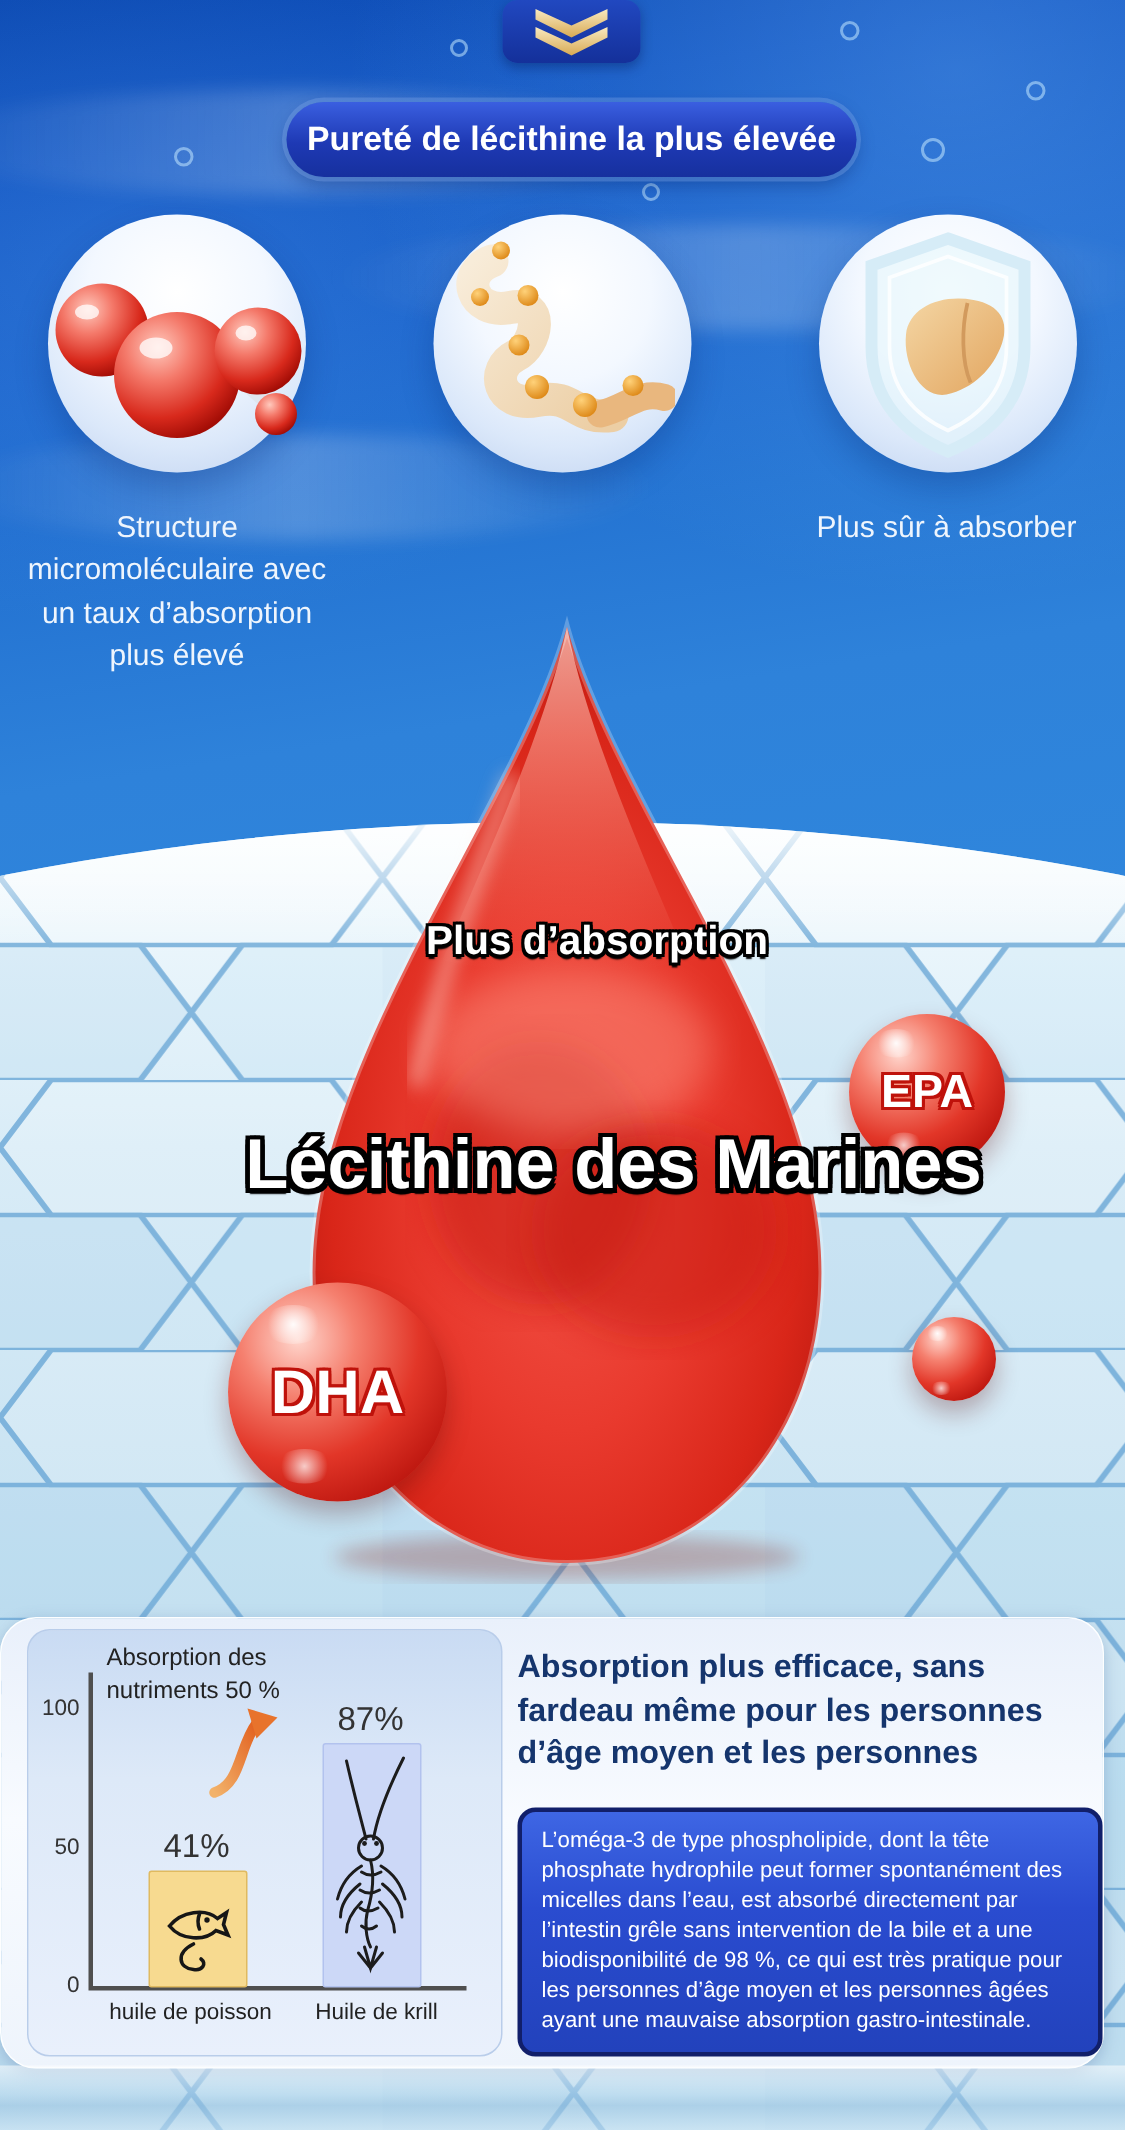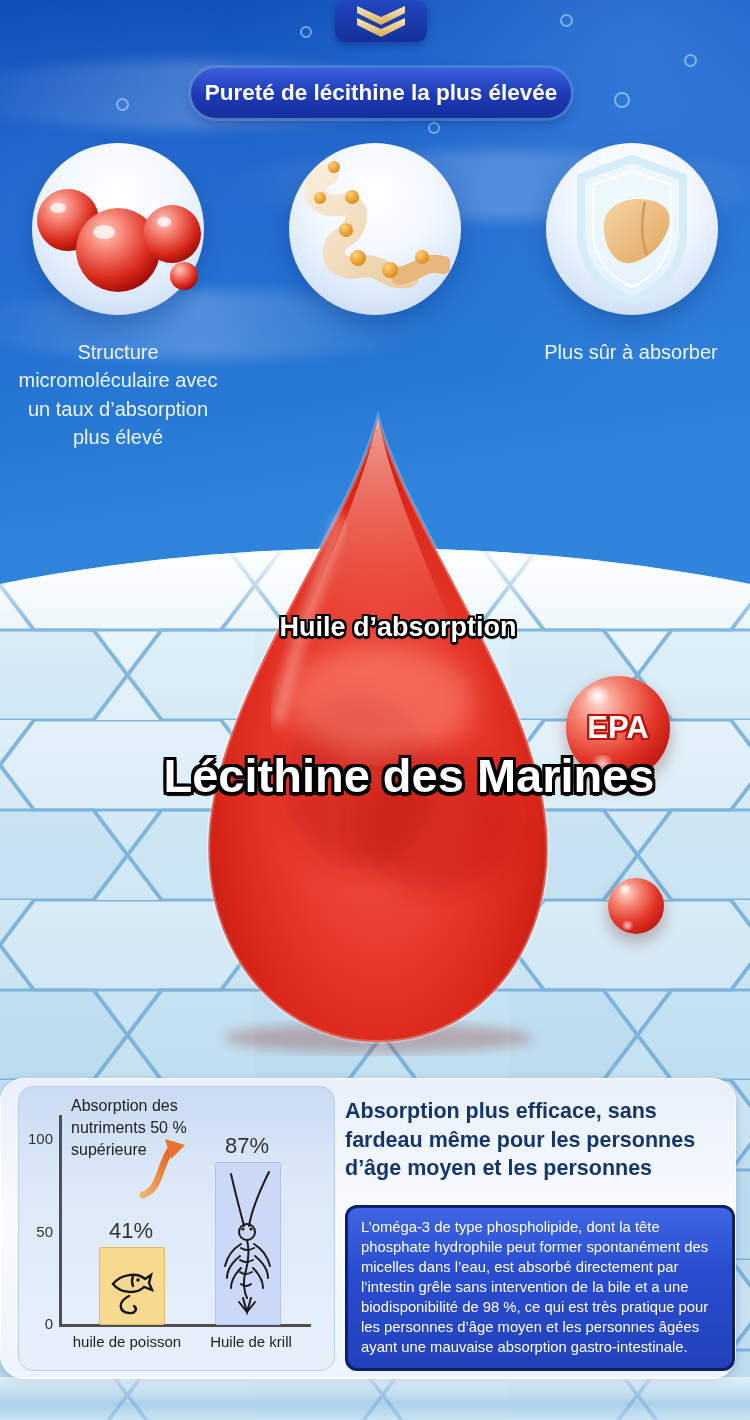--- a/index.html
+++ b/index.html
@@ -256,33 +256,35 @@
     <ellipse cx="360" cy="382" rx="75" ry="88" fill="#c3150d" opacity=".5" filter="url(#blur12)"></ellipse>
     <ellipse cx="436" cy="420" rx="82" ry="72" fill="#c3150d" opacity=".45" filter="url(#blur12)"></ellipse>
     <ellipse cx="380" cy="300" rx="95" ry="55" fill="#ff9c8a" opacity=".4" filter="url(#blur12)"></ellipse>
     <path d="M340 120 C320 180 290 260 278 320" stroke="#ffd9cf" stroke-width="10" fill="none" opacity=".5" stroke-linecap="round" filter="url(#blur6)"></path>
     <path d="M378 18 C348 128 225 284 210 420 C196 544 274 642 378 642 C482 642 560 544 546 420 C531 284 408 128 378 18 Z" fill="none" stroke="#ffffff" stroke-opacity=".25" stroke-width="4"></path>
   </svg>
 
   <div class="sphere sp-epa">
     <div class="bubble-label bl-epa stroke-red">EPA</div>
   </div>
+  <div class="sphere sp-dha">
+    <div class="bubble-label bl-dha stroke-red">DHA</div>
+  </div>
   <div class="sphere sp-small"></div>
 
-  <div class="tx-absorb ta1 stroke-sm">Huile d’absorption</div>
+  <div class="tx-absorb ta1 stroke-sm">Plus d’absorption</div>
   <div class="tx-title stroke-lg">Lécithine des Marines</div>
 
   <div class="bottom-panel">
 
     <div class="chart-card">
       <div class="chart">
         <div class="ctitle">
           <div>Absorption des</div>
           <div>nutriments 50 %</div>
-          <div>supérieure</div>
         </div>
         <svg class="arrow-up" width="50" height="64" viewBox="0 0 50 64">
           <defs>
               <linearGradient id="agr" x1="0" y1="1" x2="1" y2="0">
             <stop offset="0%" stop-color="#f2b26a"></stop>
                 <stop offset="100%" stop-color="#e2601f"></stop>
               </linearGradient>
             </defs>
           <path d="M6 58 C24 52 22 28 34 12" stroke="url(#agr)" stroke-width="7" fill="none" stroke-linecap="round"></path>
           <polygon points="28,2 48,8 34,22" fill="#e8732c"></polygon>

